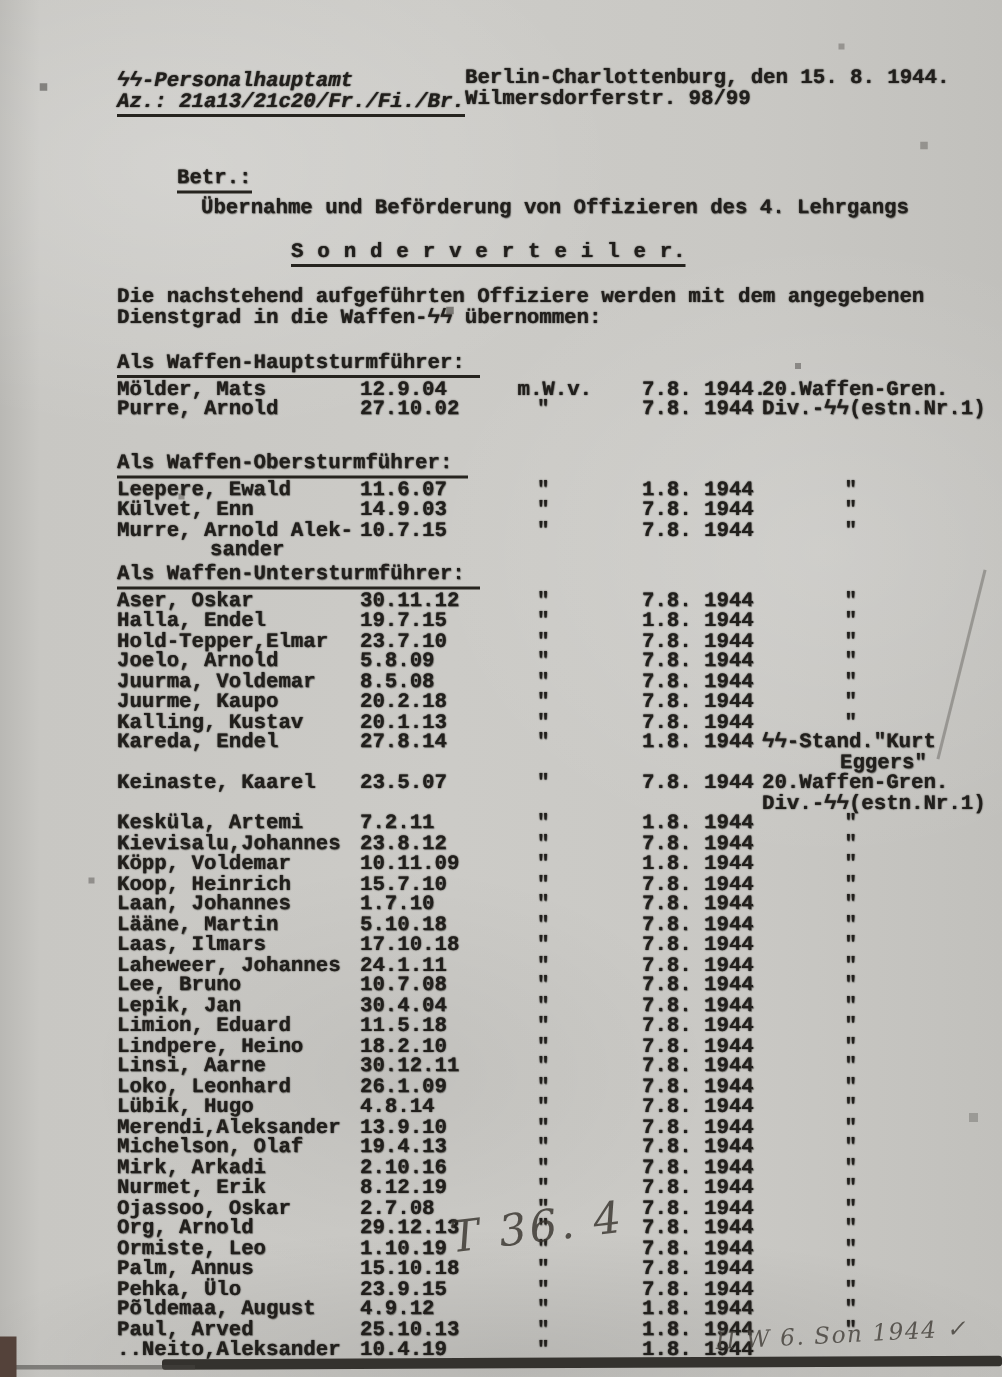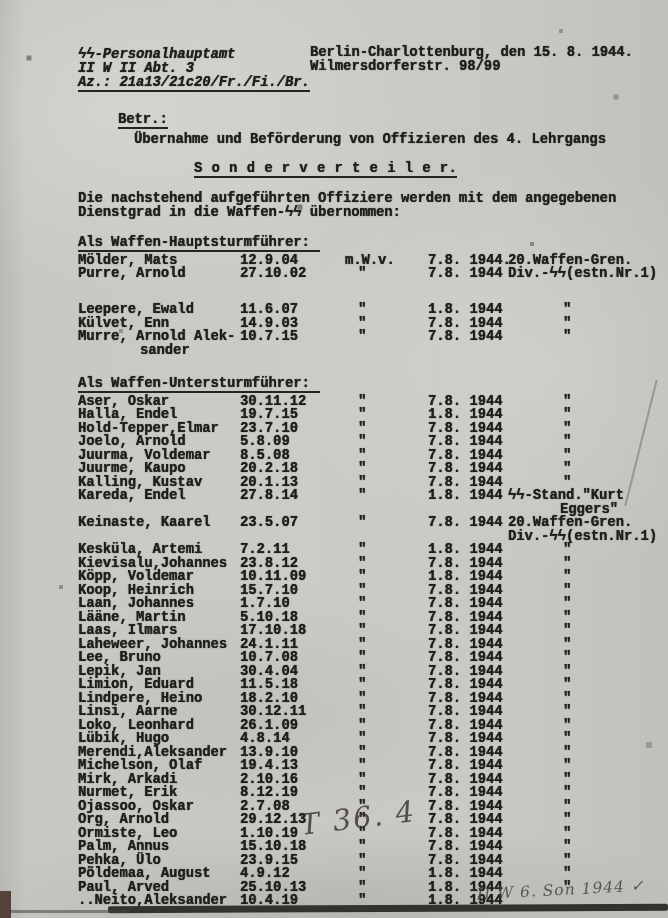--- a/index.html
+++ b/index.html
@@ -50,21 +50,20 @@
                60px 586px 0 1px rgba(40,38,34,.35), 648px 744px 0 2px rgba(40,38,34,.25),
                28px 57px 0 1.5px rgba(40,38,34,.45), 560px 30px 0 1px rgba(40,38,34,.3);}
 </style>
 </head>
 <body>
 
 <div class="page">
 
   <div class="abs typed hdr-left">
     <div>ϟϟ-Personalhauptamt</div>
-    <div>II W II Abt. 3</div>
     <div><span class="u">Az.: 21a13/21c20/Fr./Fi./Br.</span></div>
   </div>
 
   <div class="abs typed hdr-right">
     <div>Berlin-Charlottenburg, den 15. 8. 1944.</div>
     <div>Wilmersdorferstr. 98/99</div>
   </div>
 
   <div class="abs typed subject">
     <span class="lbl"><span class="u">Betr.:</span></span>
@@ -92,20 +91,21 @@
           <div class="row">
             <div class="cell typed c-name">Purre, Arnold</div>
             <div class="cell typed c-dob">27.10.02</div>
             <div class="cell typed c-mwv ditto">"</div>
             <div class="cell typed c-date">7.8. 1944</div>
             <div class="cell typed c-unit">Div.-ϟϟ(estn.Nr.1)</div>
           </div>
         </div>
       </div>
       <div class="abs section" style="top: 303px;">
+        <div class="sec-heading typed"><span>Als Waffen-Obersturmführer:</span></div>
         <div class="rows">
           <div class="row">
             <div class="cell typed c-name">Leepere, Ewald</div>
             <div class="cell typed c-dob">11.6.07</div>
             <div class="cell typed c-mwv ditto">"</div>
             <div class="cell typed c-date">1.8. 1944</div>
             <div class="cell typed c-unit indent">"</div>
           </div>
           <div class="row">
             <div class="cell typed c-name">Külvet, Enn</div>

